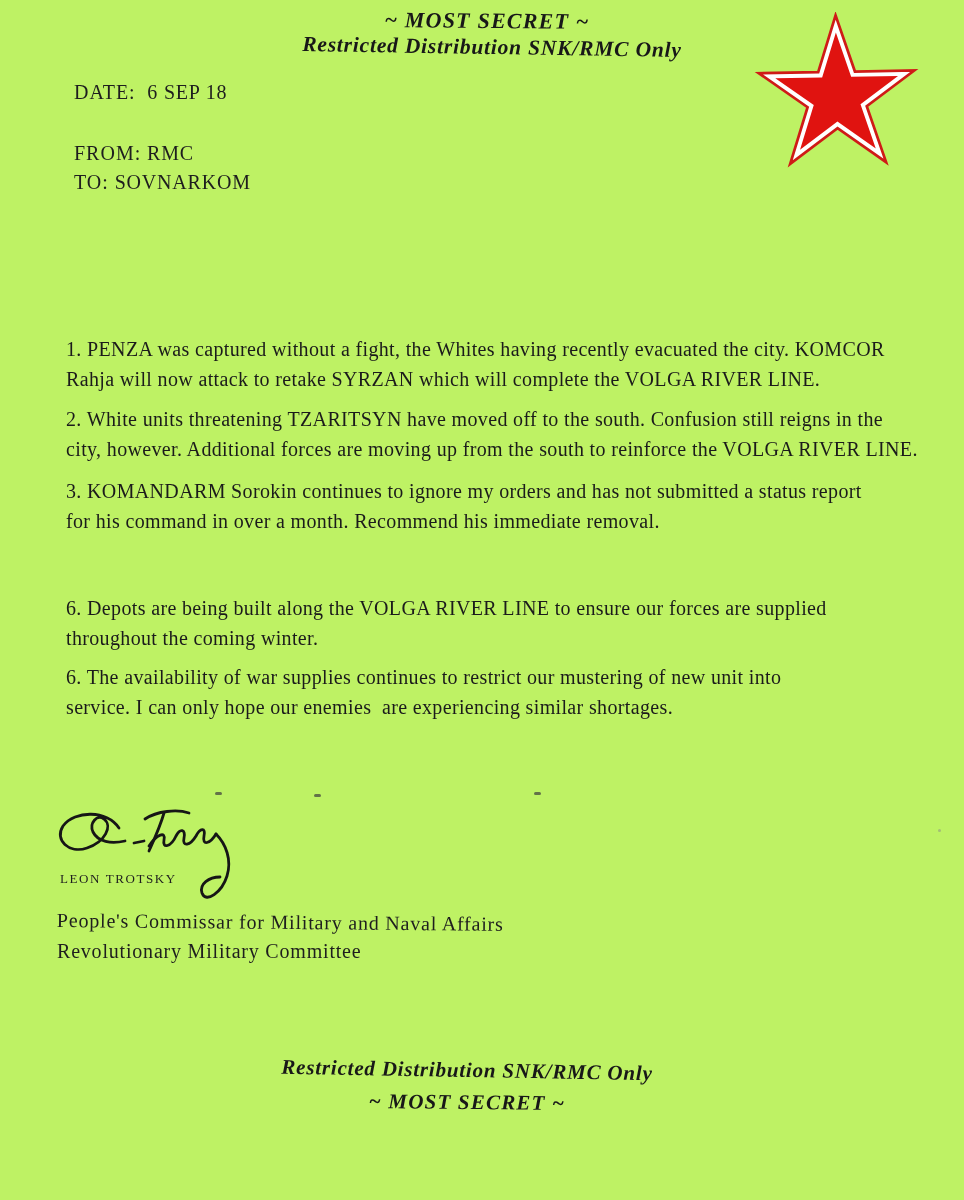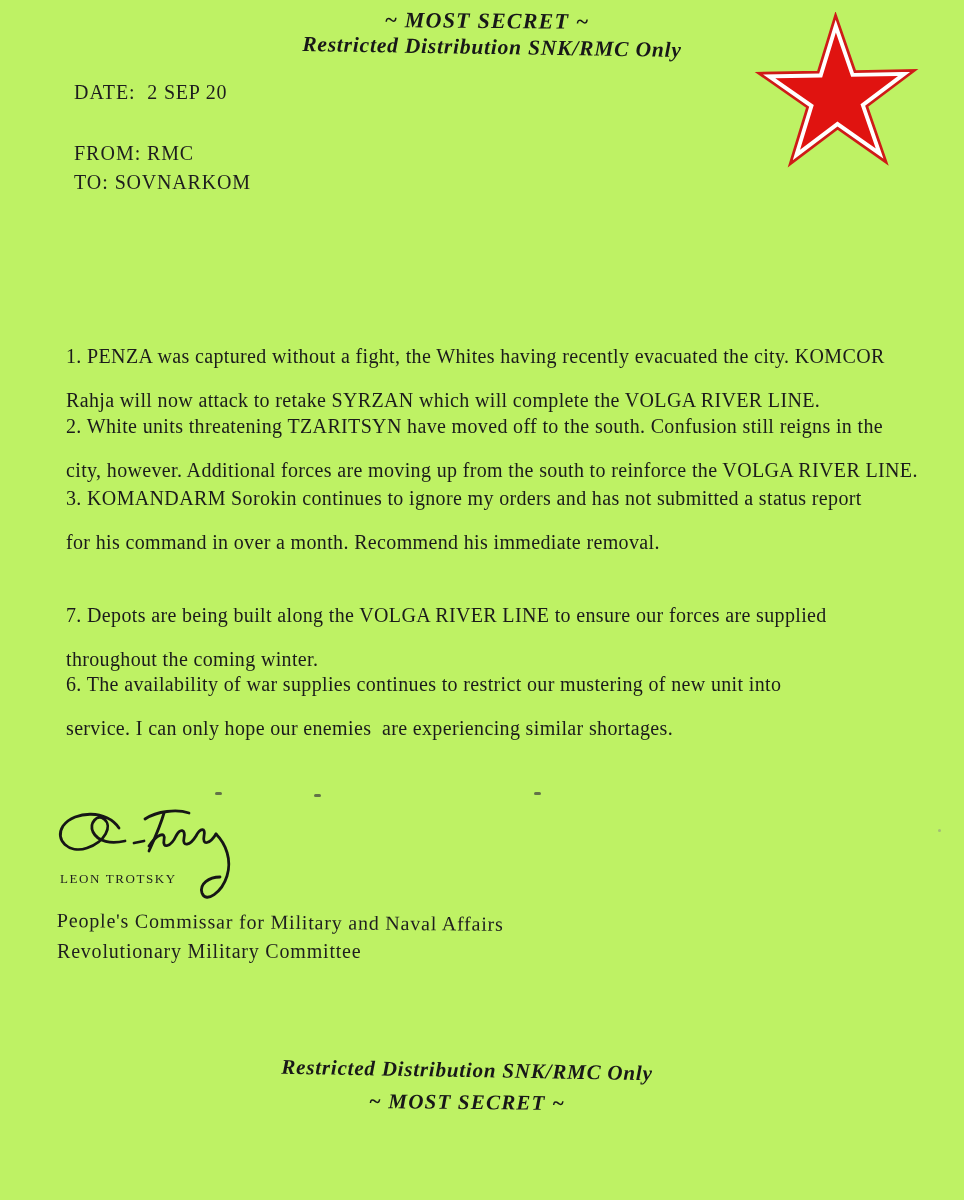--- a/index.html
+++ b/index.html
@@ -14,21 +14,21 @@
   }
   .banner{font-weight:bold;font-style:italic;color:#181818;}
   .hdr-line1{position:absolute;top:8px;left:5px;width:964px;text-align:center;
     font-size:22px;letter-spacing:1.2px;transform:rotate(0.5deg);}
   .hdr-line2{position:absolute;top:35px;left:10px;width:964px;text-align:center;
     font-size:21.5px;letter-spacing:0.8px;transform:rotate(0.9deg);}
   .star-wrap{position:absolute;left:752px;top:12px;width:170px;height:170px;}
   .meta-line{position:absolute;left:74px;font-size:20px;letter-spacing:0.8px;white-space:pre;}
   .meta-label{letter-spacing:1px;}
   .salutation{position:absolute;left:71px;top:290px;font-size:20px;letter-spacing:0.6px;}
-  .para{position:absolute;left:66px;width:895px;font-size:20px;line-height:44px;
+  .para{position:absolute;left:66px;width:895px;font-size:20px;line-height:30px;
     letter-spacing:0.35px;white-space:pre;color:#1b1b1b;}
   .sig-svg{position:absolute;left:45px;top:798px;width:205px;height:115px;}
   .sig-name{position:absolute;left:60px;top:871px;font-size:13px;letter-spacing:1.6px;}
   .sig-title1{position:absolute;left:57px;top:909px;font-size:20px;letter-spacing:0.8px;
     transform:rotate(0.5deg);transform-origin:left top;}
   .sig-title2{position:absolute;left:57px;top:940px;font-size:20px;letter-spacing:0.8px;}
   .ftr-line1{position:absolute;top:1058px;left:0;width:934px;text-align:center;
     font-size:21px;letter-spacing:0.8px;transform:rotate(1deg);}
   .ftr-line2{position:absolute;top:1090px;left:0;width:934px;text-align:center;
     font-size:21px;letter-spacing:1.2px;transform:rotate(0.6deg);}
@@ -47,35 +47,35 @@
 
   <div class="star-wrap">
     <svg viewBox="0 0 100 100" width="170" height="170" aria-hidden="true">
       <g transform="rotate(-1 50 50)">
         <polygon points="50,2 60.8,35.2 95.7,35.2 67.4,55.7 78.2,88.8 50,68.3 21.8,88.8 32.6,55.7 4.3,35.2 39.2,35.2" fill="#ffffff" stroke="#cf1b17" stroke-width="1.6" stroke-linejoin="miter"></polygon>
         <polygon points="50,2 60.8,35.2 95.7,35.2 67.4,55.7 78.2,88.8 50,68.3 21.8,88.8 32.6,55.7 4.3,35.2 39.2,35.2" fill="#e01310" transform="translate(50,50) scale(0.79) translate(-50,-50)"></polygon>
       </g>
     </svg>
   </div>
 
-  <div class="meta-line" style="top:81px;"><span class="meta-label">DATE:</span><span>&nbsp;&nbsp;</span><span>2 SEP 20</span></div>
+  <div class="meta-line" style="top:81px;"><span class="meta-label">DATE:</span><span>&nbsp;&nbsp;</span><span>6 SEP 18</span></div>
 
   <div class="meta-line" style="top:142px;"><span class="meta-label">FROM:</span><span>&nbsp;</span><span>RMC</span></div>
 
   <div class="meta-line" style="top:171px;"><span class="meta-label">TO:</span><span>&nbsp;</span><span>SOVNARKOM</span></div>
 
 
 
   <div class="para" style="top:334px;">1. PENZA was captured without a fight, the Whites having recently evacuated the city. KOMCOR
 Rahja will now attack to retake SYRZAN which will complete the VOLGA RIVER LINE.</div>
   <div class="para" style="top:404px;">2. White units threatening TZARITSYN have moved off to the south. Confusion still reigns in the
 city, however. Additional forces are moving up from the south to reinforce the VOLGA RIVER LINE.</div>
   <div class="para" style="top:476px;">3. KOMANDARM Sorokin continues to ignore my orders and has not submitted a status report
 for his command in over a month. Recommend his immediate removal.</div>
-  <div class="para" style="top:593px;">7. Depots are being built along the VOLGA RIVER LINE to ensure our forces are supplied
+  <div class="para" style="top:593px;">6. Depots are being built along the VOLGA RIVER LINE to ensure our forces are supplied
 throughout the coming winter.</div>
   <div class="para" style="top:662px;">6. The availability of war supplies continues to restrict our mustering of new unit into
 service. I can only hope our enemies  are experiencing similar shortages.</div>
 
   <div class="artifact-dash" style="left:215px;top:792px;"></div>
   <div class="artifact-dash" style="left:314px;top:794px;"></div>
   <div class="artifact-dash" style="left:534px;top:792px;"></div>
   <div class="artifact-dot" style="left:938px;top:829px;"></div>
 
   <svg class="sig-svg" viewBox="0 0 205 115" aria-label="L. Trotsky">

